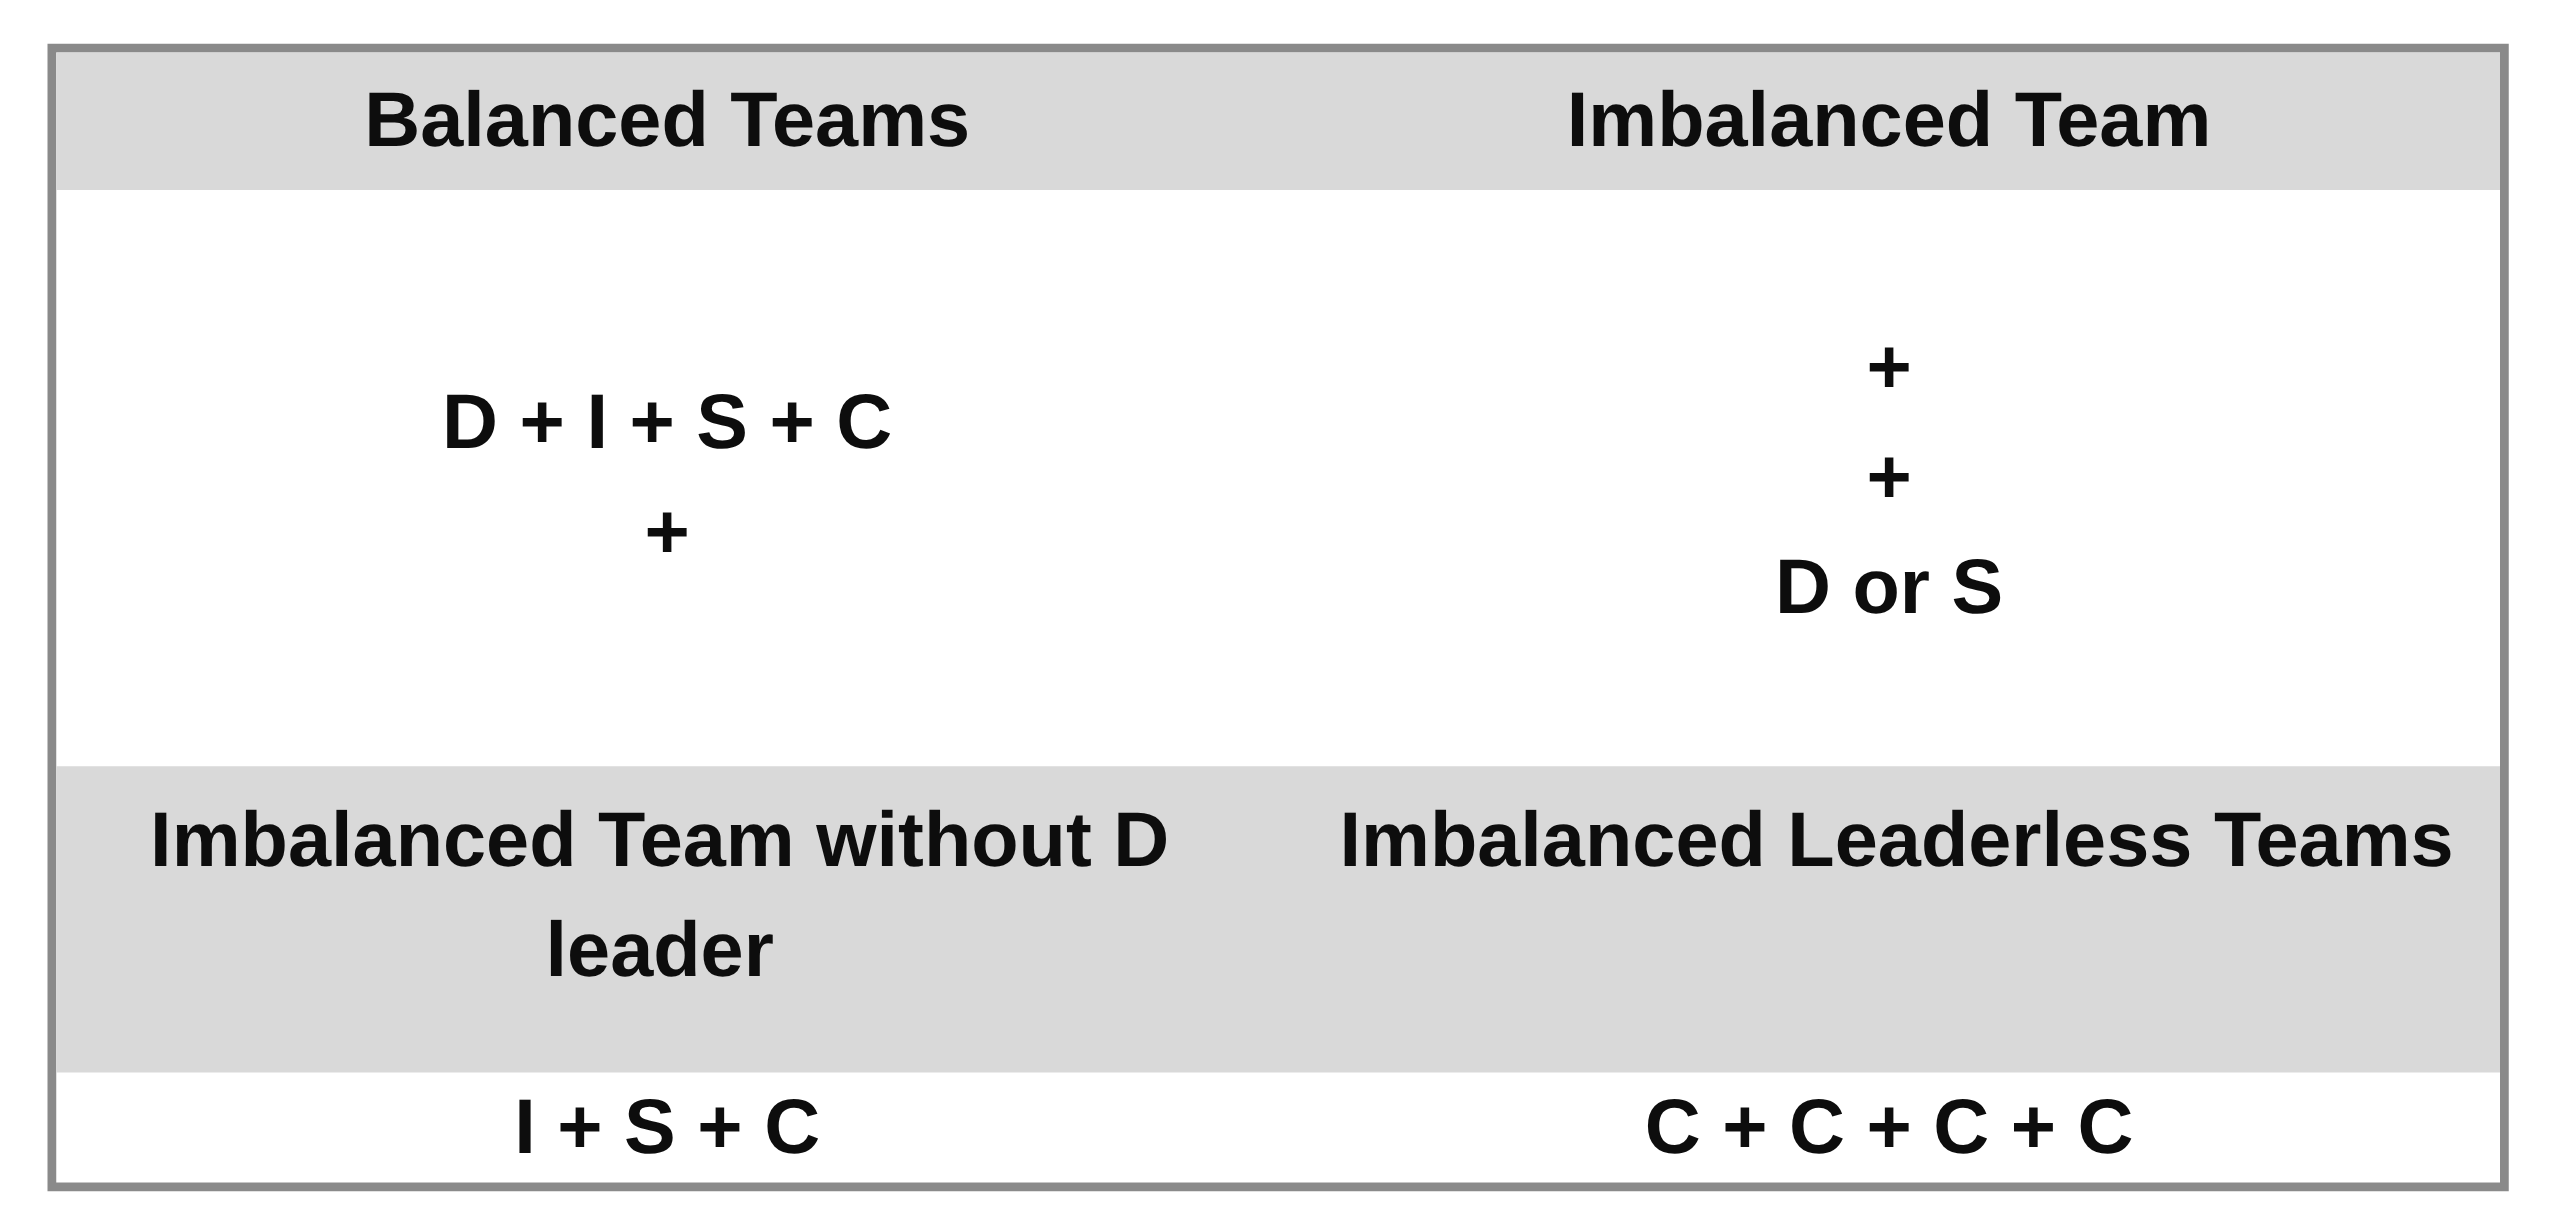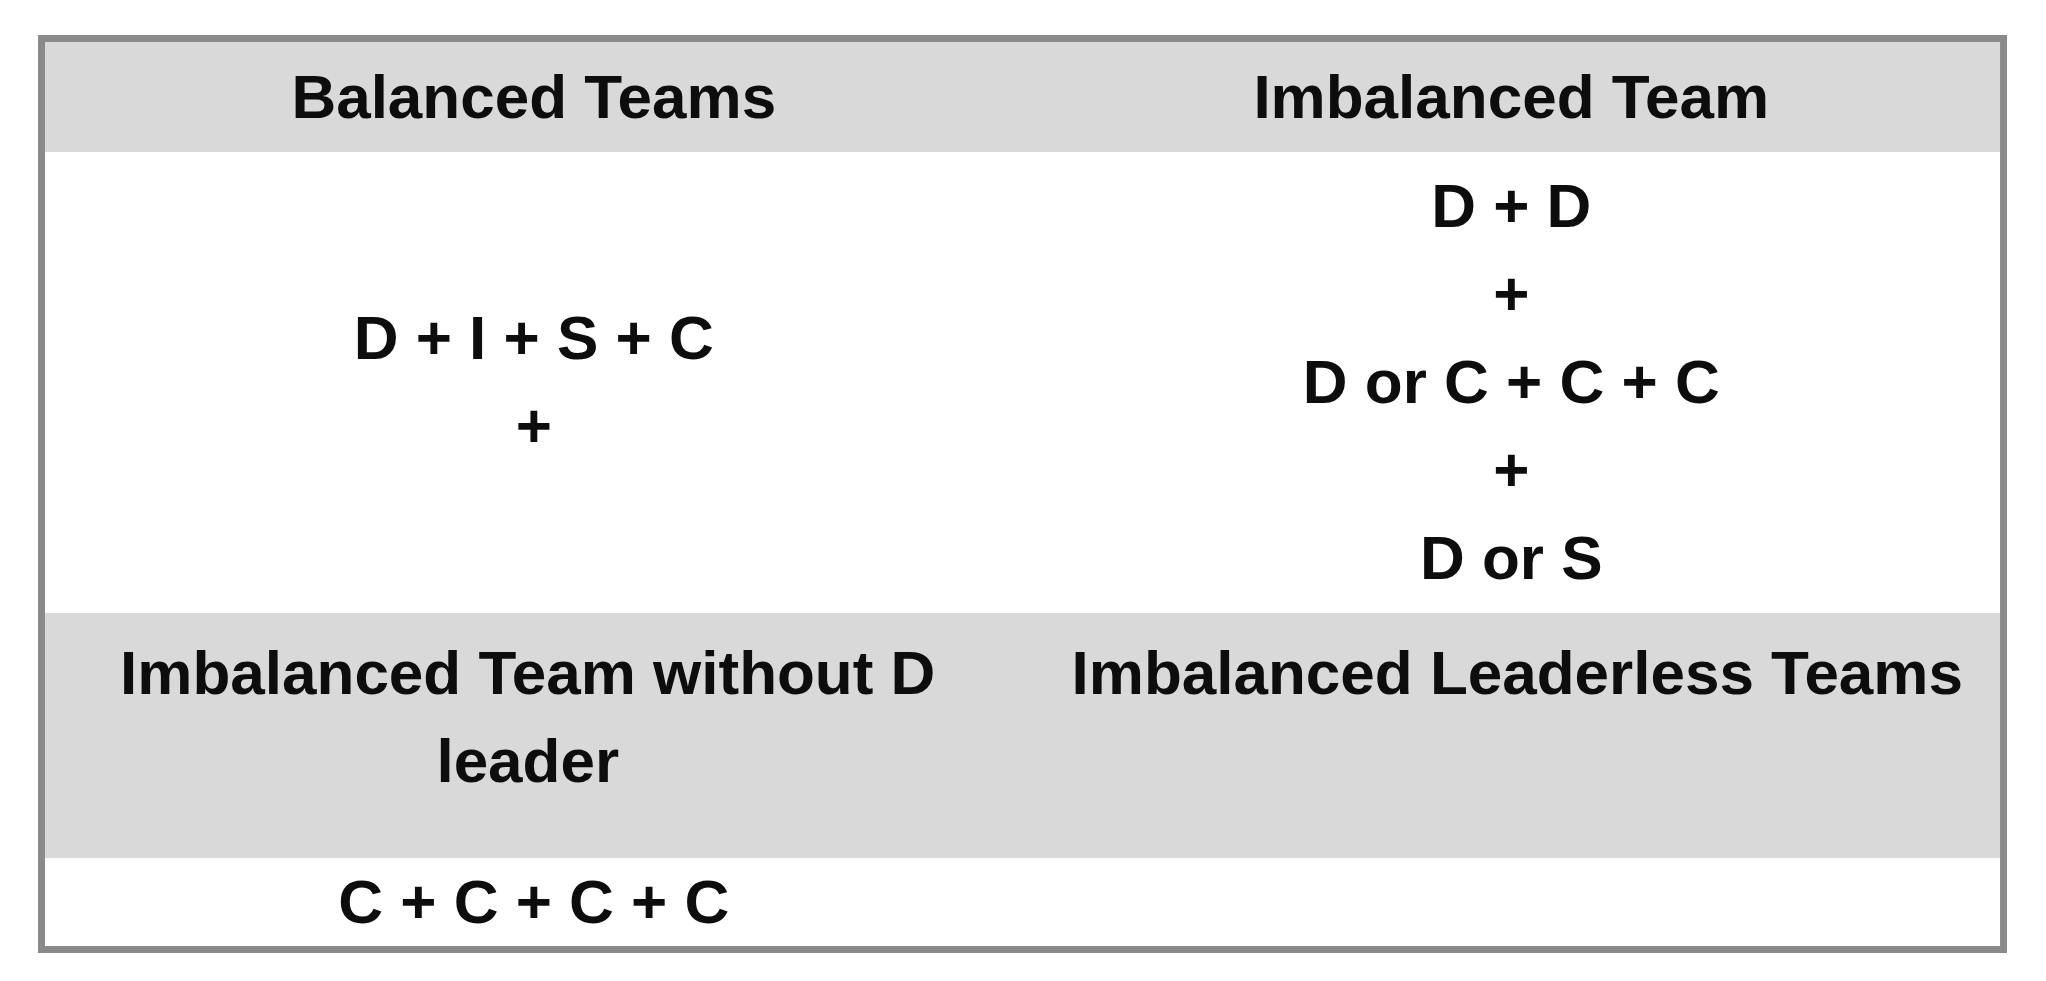--- a/index.html
+++ b/index.html
@@ -75,36 +75,37 @@
       <div class="line">Imbalanced Team</div>
     </div>
   </div>
 
   <div class="row body row2">
     <div class="cell">
       <div class="line">D + I + S + C</div>
       <div class="line">+</div>
     </div>
     <div class="cell">
-      <div class="line">D + D</div>
       <div class="line">+</div>
-      <div class="line">D or C + C + C</div>
       <div class="line">+</div>
       <div class="line">D or S</div>
     </div>
   </div>
 
   <div class="row header row3">
     <div class="cell">
       <div class="line wrap">Imbalanced Team without D leader</div>
     </div>
     <div class="cell">
       <div class="line">Imbalanced Leaderless Teams</div>
     </div>
   </div>
 
   <div class="row body row4">
     <div class="cell">
+      <div class="line">I + S + C</div>
+    </div>
+    <div class="cell">
       <div class="line">C + C + C + C</div>
     </div>
   </div>
 
 </div>
 
 </body></html>

